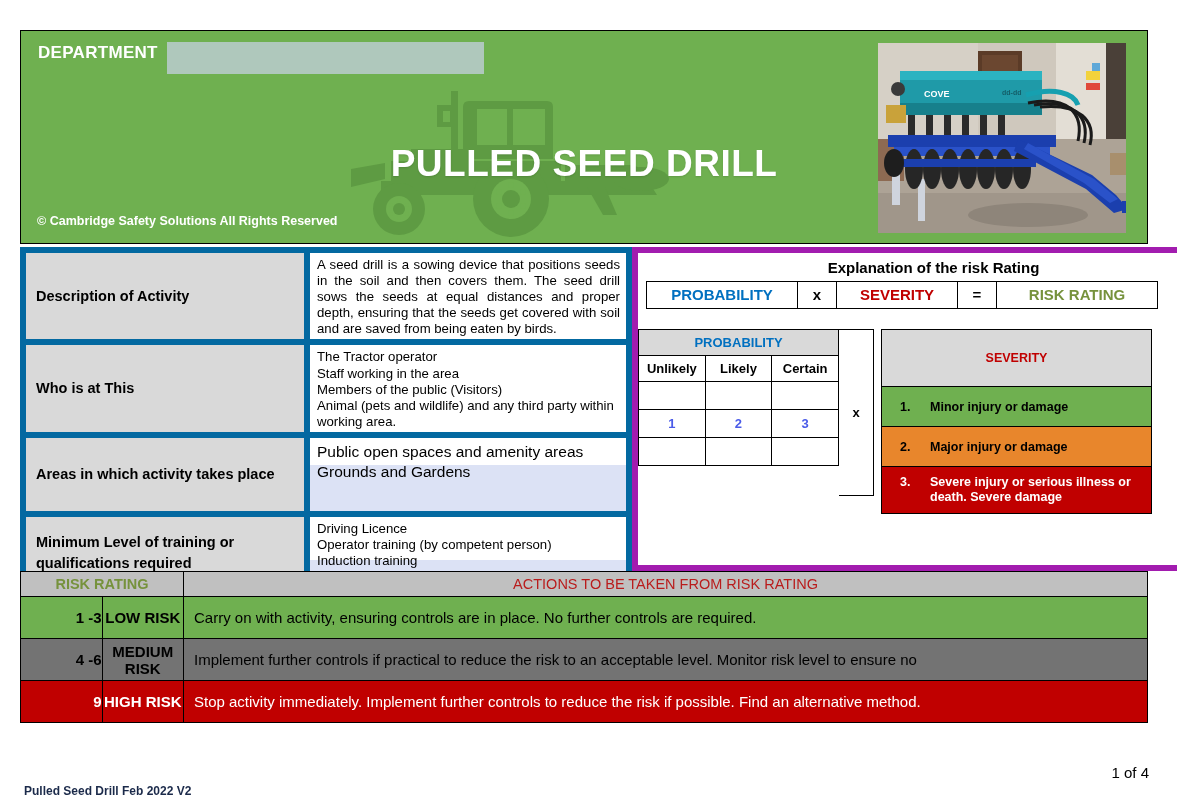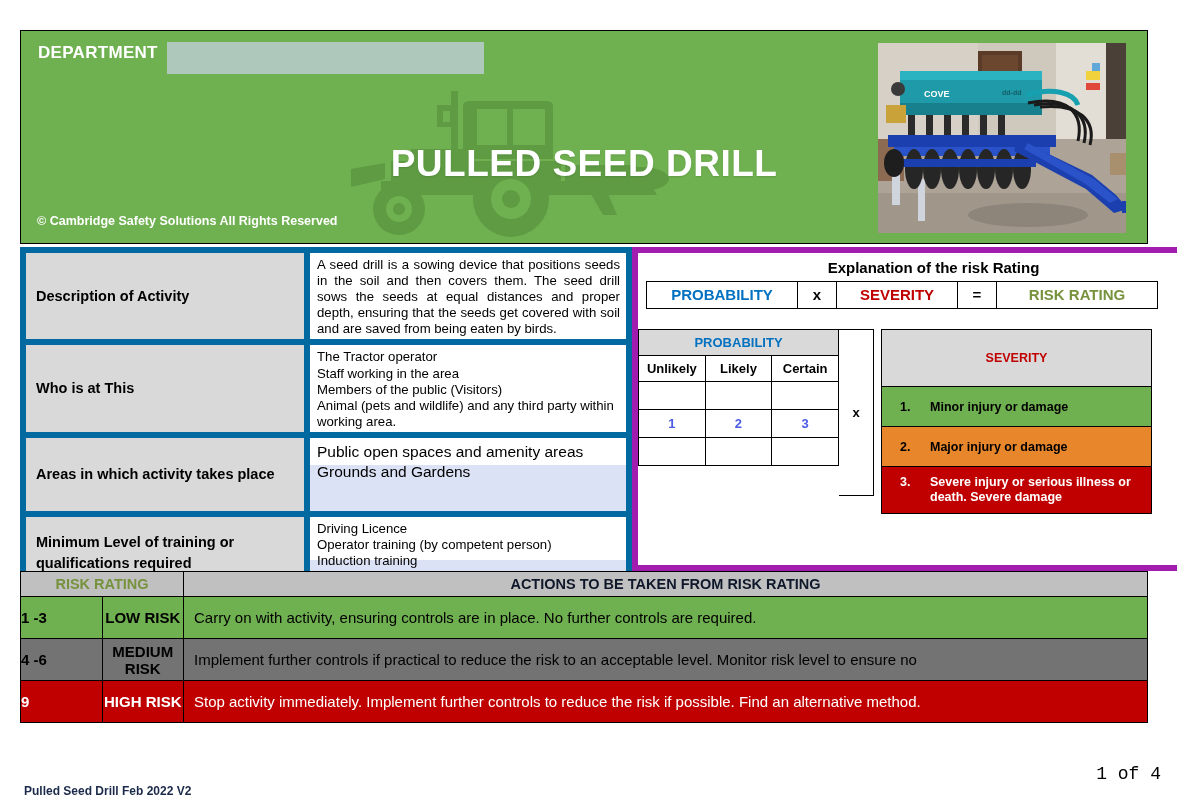--- a/index.html
+++ b/index.html
@@ -293,42 +293,42 @@
   .ah-left {
     background: #C0C0C0;
     color: #76923C;
     text-align: center;
     font-size: 14.5px;
     font-weight: bold;
     height: 24px;
   }
   .ah-right {
     background: #C0C0C0;
-    color: #0f172a;
+    color: #b91c1c;
     text-align: center;
     font-size: 14.5px;
-    font-weight: bold;
+    font-weight: normal;
   }
   .col-range { width: 162px; }
   .col-level { width: 126px; }
   .arow { height: 42px; }
-  .a-range { text-align: left; font-size: 15px; font-weight: bold; }
+  .a-range { text-align: right; font-size: 15px; font-weight: bold; }
   .a-level { text-align: center; font-size: 15px; font-weight: bold; }
   .a-text  { font-size: 15px; padding-left: 10px !important; }
   .lv-low  { background: #6FB050; color: #000; }
   .lv-med  { background: #737373; color: #000; }
   .lv-high { background: #C00000; color: #ffffff; }
 
   
   .page-number {
     position: absolute;
-    right: 16px;
+    right: 28px;
     top: 764px;
-    font-size: 18px;
-    font-family: Liberation Mono, monospace;
+    font-size: 15px;
+    font-family: Liberation Sans, sans-serif;
   }
   .footer-file {
     position: absolute;
     left: 24px;
     top: 784px;
     font-size: 12px;
     font-weight: bold;
     color: #1b2a4a;
   }
 </style>

